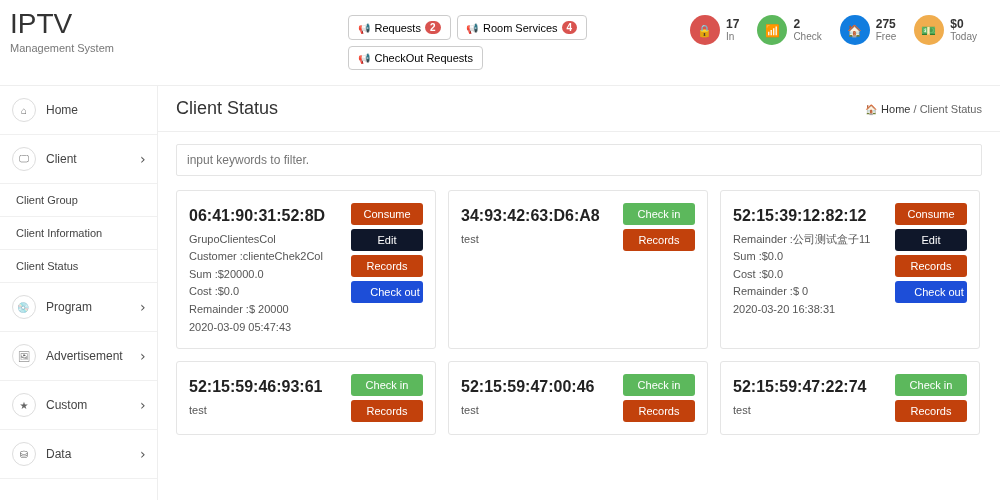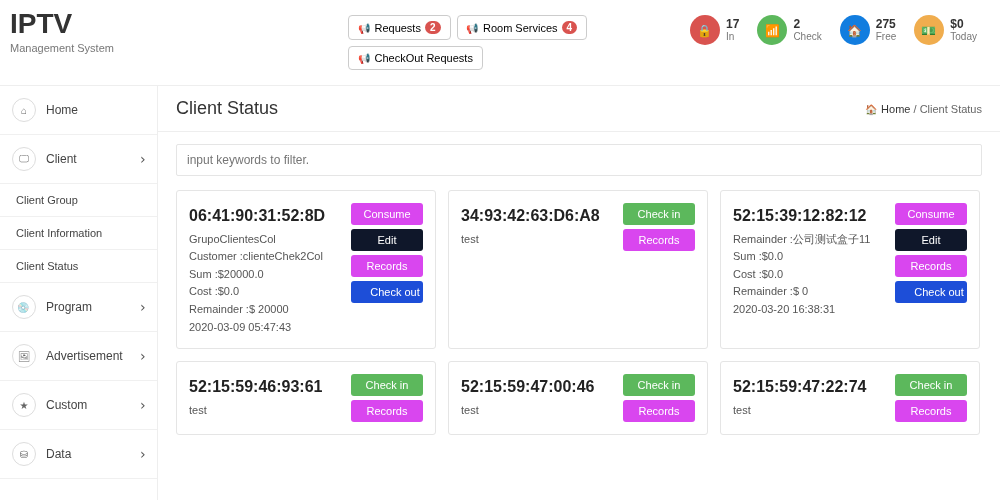--- a/index.html
+++ b/index.html
@@ -1,21 +1,21 @@
 <!DOCTYPE html>
 <html><head>
 <meta charset="utf-8">
 <style>
 * { margin:0; padding:0; box-sizing:border-box; font-family:Arial,Helvetica,sans-serif; }
 body { background:#fff; color:#333; width:1000px; height:500px; overflow:hidden; }
 
 
 .header { position:relative; height:86px; border-bottom:1px solid #eee; }
 .brand { position:absolute; left:10px; top:8px; }
-.brand-title { font-size:28px; font-weight:700; color:#333; }
+.brand-title { font-size:28px; font-weight:400; color:#333; }
 .brand-sub { font-size:11px; color:#777; margin-top:2px; }
 
 .topbtns { position:absolute; left:348px; top:15px; display:flex; flex-wrap:wrap; gap:6px; width:260px; }
 .topbtn { border:1px solid #ccc; border-radius:4px; background:#fff; padding:5px 9px; font-size:11px; cursor:pointer; display:flex; align-items:center; gap:4px; }
 .topbtn .badge { background:#d9534f; color:#fff; border-radius:8px; padding:1px 5px; font-size:10px; font-weight:bold; }
 
 .stats { position:absolute; right:23px; top:15px; display:flex; gap:18px; }
 .stat { display:flex; align-items:center; gap:6px; }
 .stat-icon { width:30px; height:30px; border-radius:50%; display:flex; align-items:center; justify-content:center; color:#fff; }
 .stat-txt { text-align:left; line-height:1.1; }
@@ -45,21 +45,21 @@
 
 .content { padding:12px 18px; }
 .filter { width:100%; padding:8px 10px; border:1px solid #e5e5e5; border-radius:2px; font-size:12px; color:#888; }
 
 .grid { display:flex; flex-wrap:wrap; gap:12px; margin-top:14px; }
 .card { width:260px; border:1px solid #e5e5e5; border-radius:3px; padding:12px; display:flex; gap:8px; }
 .card-left { flex:1; font-size:11px; color:#555; line-height:1.6; }
 .card-left .mac { font-size:16px; font-weight:bold; color:#222; margin-bottom:2px; }
 .card-btns { width:72px; display:flex; flex-direction:column; gap:4px; }
 .btn { border:none; border-radius:3px; color:#fff; font-size:11px; padding:5px 0; cursor:pointer; text-align:center; }
-.b-blue { background:#d946ef; }
+.b-blue { background:#c2410c; }
 .b-orange { background:#0f172a; }
 .b-green { background:#5cb85c; }
 .b-red { background:#1d4ed8;padding-left:16px; }
 
 .bull::before{content:"\1F4E2";font-size:10px;}
 .home-ic::before{content:"\2302";}
 .mon-ic::before{content:"\1F5B5";font-size:10px;}
 .disc-ic::before{content:"\1F4BF";font-size:10px;}
 .pic-ic::before{content:"\1F5BC";font-size:10px;}
 .star-ic::before{content:"\2605";}

